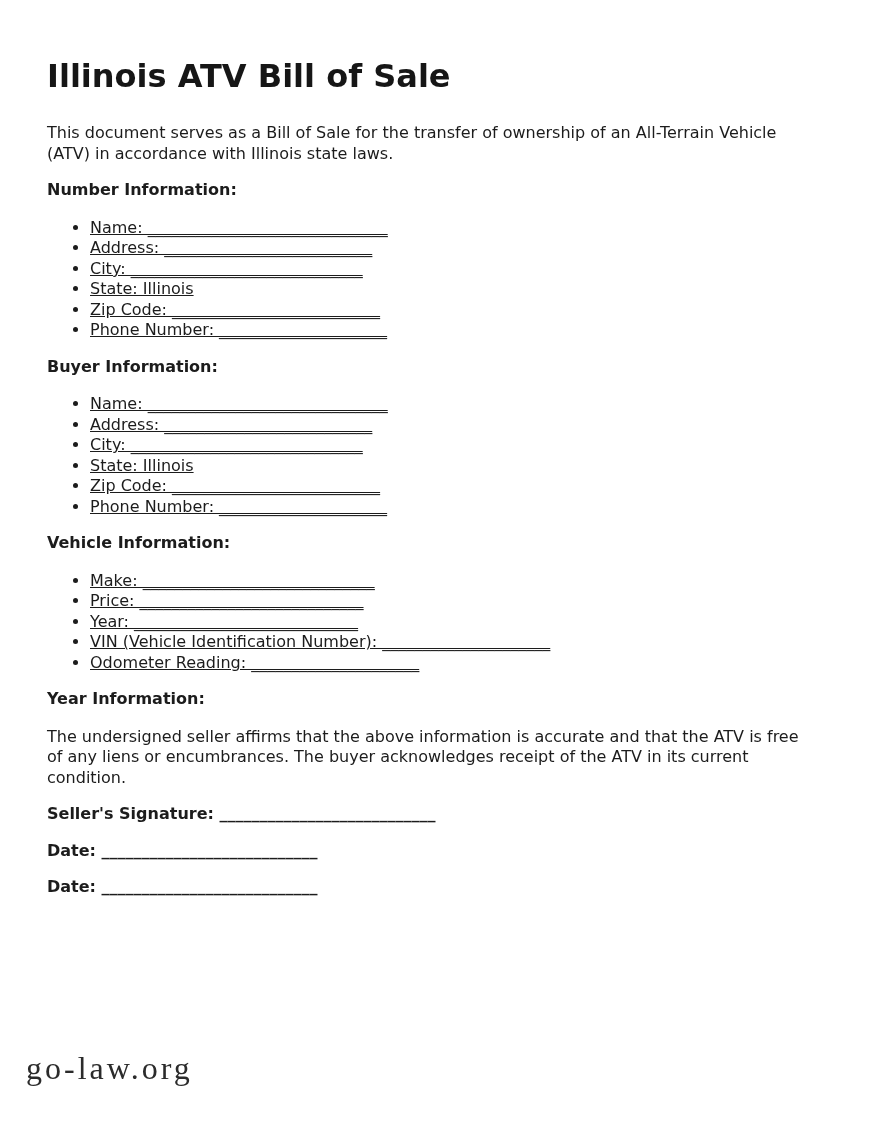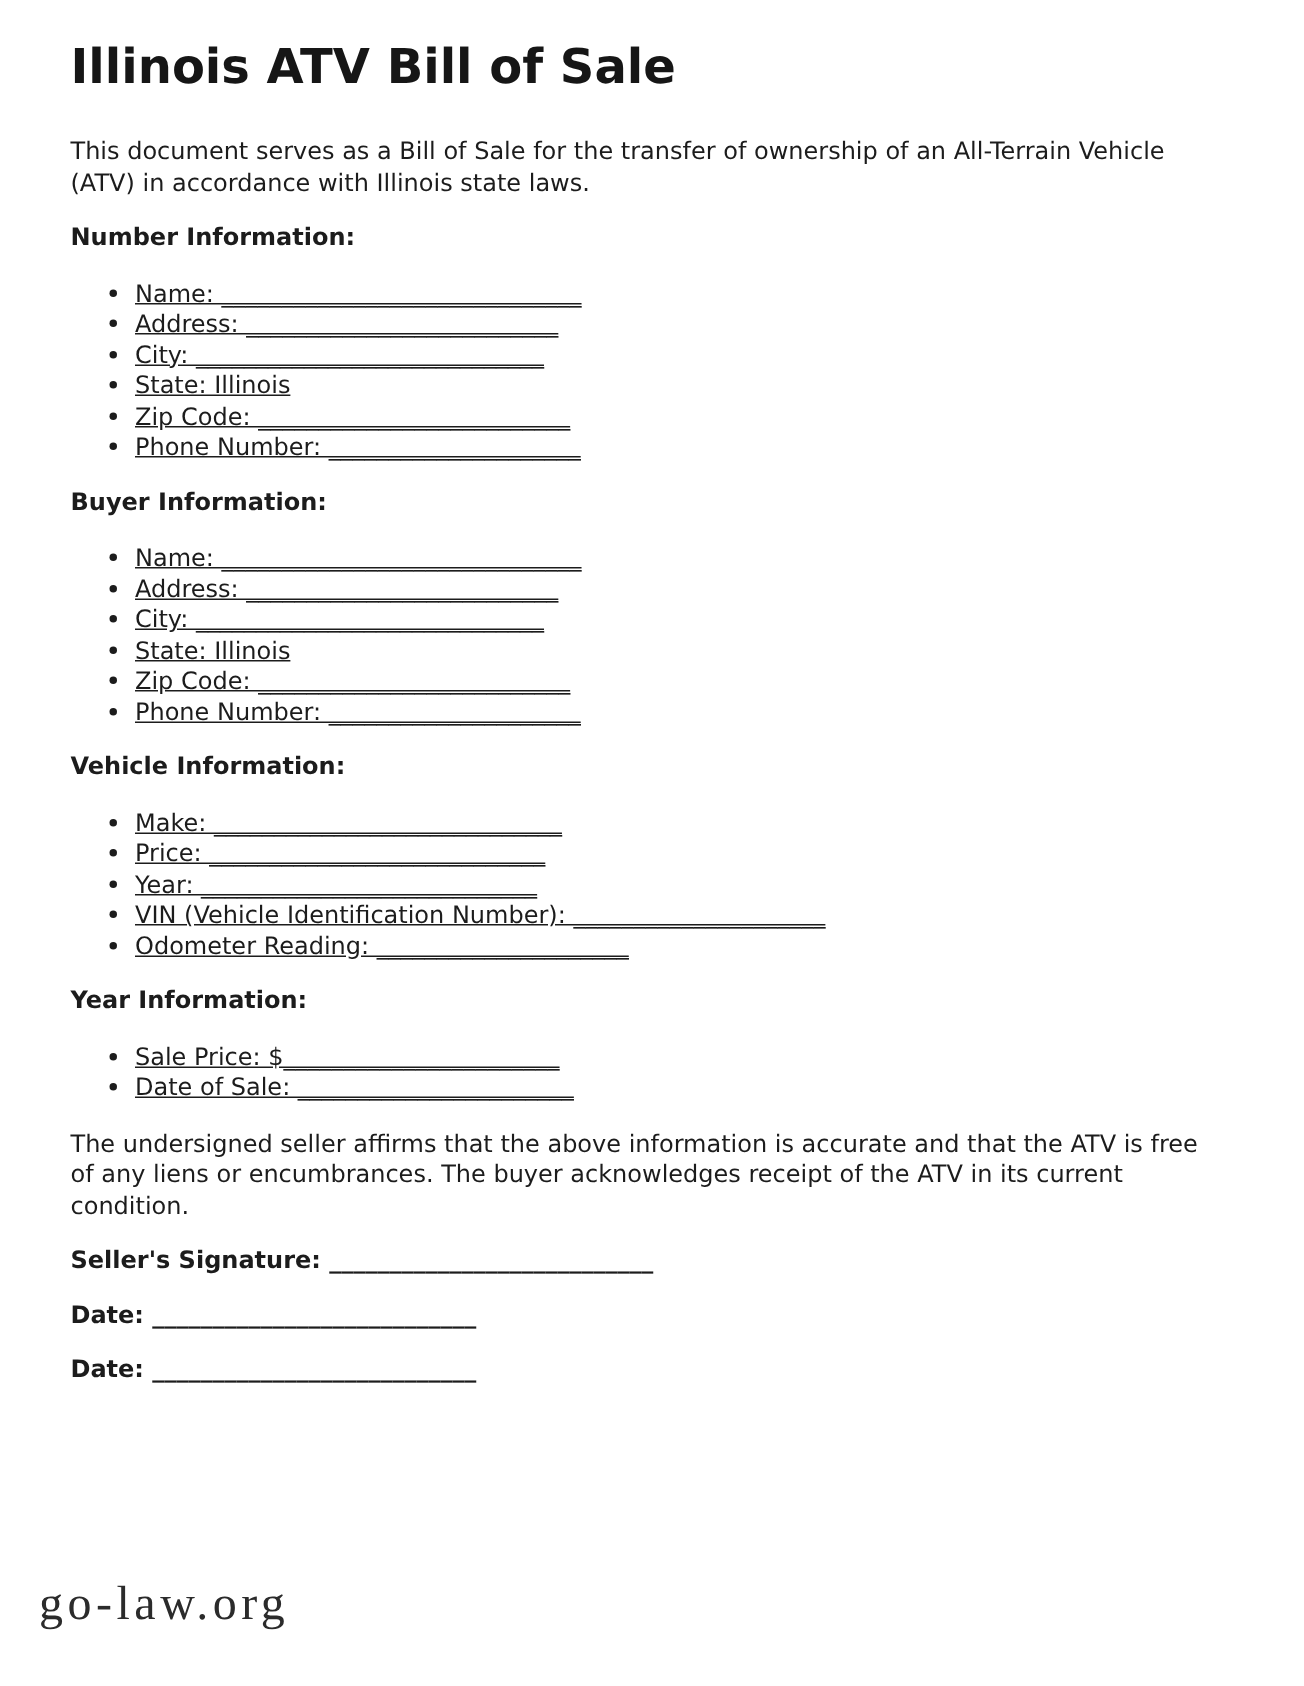--- a/index.html
+++ b/index.html
@@ -12,21 +12,21 @@
     height: 1124px;
     background: #ffffff;
     color: #1c1c1c;
     font-family: "DejaVu Sans", sans-serif;
     font-size: 16px;
     line-height: 20.5px;
     position: relative;
     overflow: hidden;
   }
   .page {
-    padding: 25px 55px 0 47px;
+    padding: 57px 55px 0 47px;
   }
   h1 {
     font-size: 32px;
     line-height: 1.2;
     font-weight: bold;
     margin: 0;
     color: #161616;
   }
   p { margin: 0; }
   .intro  { margin-top: 28px; }
@@ -93,24 +93,20 @@
   <h3>Vehicle Information:</h3>
   <ul>
     <li>Make: _____________________________</li>
     <li>Price: ____________________________</li>
     <li>Year: ____________________________</li>
     <li>VIN (Vehicle Identification Number): _____________________</li>
     <li>Odometer Reading: _____________________</li>
   </ul>
 
   <h3>Year Information:</h3>
-  <ul>
-    <li>Sale Price: $_______________________</li>
-    <li>Date of Sale: _______________________</li>
-  </ul>
 
   <p class="affirm">The undersigned seller affirms that the above information is accurate and that the ATV is free of any liens or encumbrances. The buyer acknowledges receipt of the ATV in its current condition.</p>
 
   <p class="sig">Seller's Signature: ___________________________</p>
   <p class="sig">Date: ___________________________</p>
   <p class="sig">Date: ___________________________</p>
 
 </div>
 
 <div class="footer">go-law.org</div>

